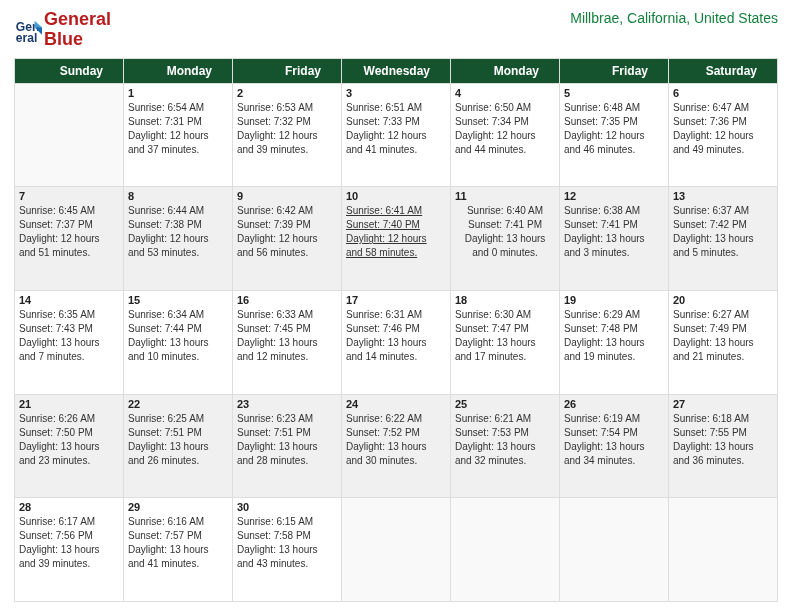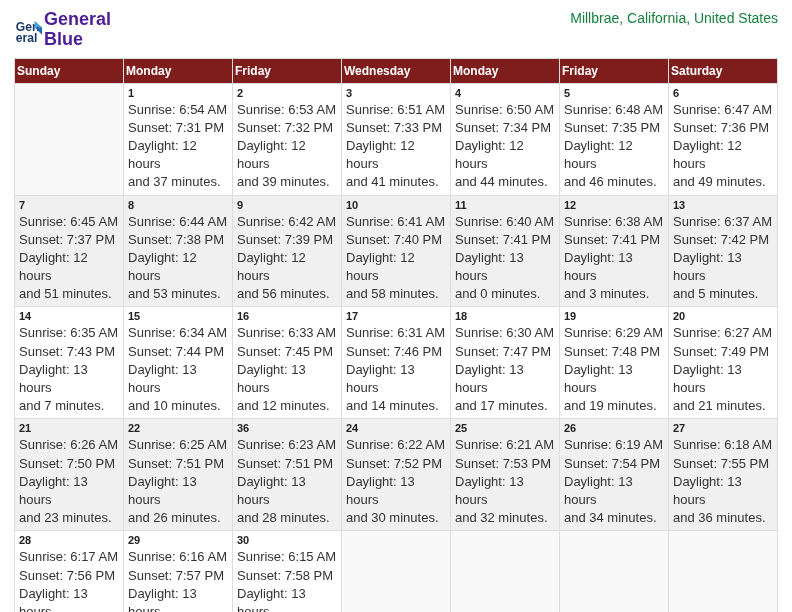--- a/index.html
+++ b/index.html
@@ -23,21 +23,21 @@
       align-items: flex-start;
       margin-bottom: 8px;
     }
     .logo {
       display: flex;
       align-items: center;
     }
     .logo-text {
       font-size: 18px;
       font-weight: bold;
-      color: #4c1d95;
+      color: #b91c1c;
       line-height: 1.1;
     }
     .logo-icon {
       width: 28px;
       height: 28px;
       margin-right: 2px;
     }
     .title-block {
       text-align: right;
     }
@@ -50,43 +50,43 @@
       font-size: 14px;
       color: #15803d;
     }
     .calendar {
       width: 100%;
       border-collapse: collapse;
       flex: 1;
       font-size: 10.5px;
     }
     .calendar th {
-      background-color: #7f1d1d;
+      background-color: #14532d;
       color: white;
-      padding: 5px 2px;
-      text-align: left;
+      padding: 5px 20px;
+      text-align: right;
       font-size: 12px;
       font-weight: bold;
       border: 1px solid #ddd;
     }
     .calendar td {
       border: 1px solid #ddd;
       padding: 3px 4px;
       vertical-align: top;
       width: 108px;
       height: 80px;
     }
     .day-number {
       font-weight: bold;
       font-size: 11px;
       color: #222;
       margin-bottom: 2px;
     }
     .day-info {
-      font-size: 13px;
+      font-size: 10px;
       color: #333;
       line-height: 1.4;
     }
     .empty-cell {
       background: #f9f9f9;
     }
     .row-shaded td {
       background-color: #f0f0f0;
     }
   </style>
@@ -187,28 +187,28 @@
           </td>
           <td>
             <div class="day-number">9</div>
             <div class="day-info" style="white-space: pre-line;">Sunrise: 6:42 AM
 Sunset: 7:39 PM
 Daylight: 12 hours
 and 56 minutes.</div>
           </td>
           <td>
             <div class="day-number">10</div>
-            <div class="day-info" style="white-space: pre-line;">Sunrise: 6:41 AM
+            <div class="day-info" style="white-space: pre-line; text-decoration: underline;">Sunrise: 6:41 AM
 Sunset: 7:40 PM
 Daylight: 12 hours
 and 58 minutes.</div>
           </td>
           <td>
             <div class="day-number">11</div>
-            <div class="day-info" style="white-space: pre-line;">Sunrise: 6:40 AM
+            <div class="day-info" style="white-space: pre-line; text-align: center;">Sunrise: 6:40 AM
 Sunset: 7:41 PM
 Daylight: 13 hours
 and 0 minutes.</div>
           </td>
           <td>
             <div class="day-number">12</div>
             <div class="day-info" style="white-space: pre-line;">Sunrise: 6:38 AM
 Sunset: 7:41 PM
 Daylight: 13 hours
 and 3 minutes.</div>
@@ -281,21 +281,21 @@
 and 23 minutes.</div>
           </td>
           <td>
             <div class="day-number">22</div>
             <div class="day-info" style="white-space: pre-line;">Sunrise: 6:25 AM
 Sunset: 7:51 PM
 Daylight: 13 hours
 and 26 minutes.</div>
           </td>
           <td>
-            <div class="day-number">36</div>
+            <div class="day-number">23</div>
             <div class="day-info" style="white-space: pre-line;">Sunrise: 6:23 AM
 Sunset: 7:51 PM
 Daylight: 13 hours
 and 28 minutes.</div>
           </td>
           <td>
             <div class="day-number">24</div>
             <div class="day-info" style="white-space: pre-line;">Sunrise: 6:22 AM
 Sunset: 7:52 PM
 Daylight: 13 hours

